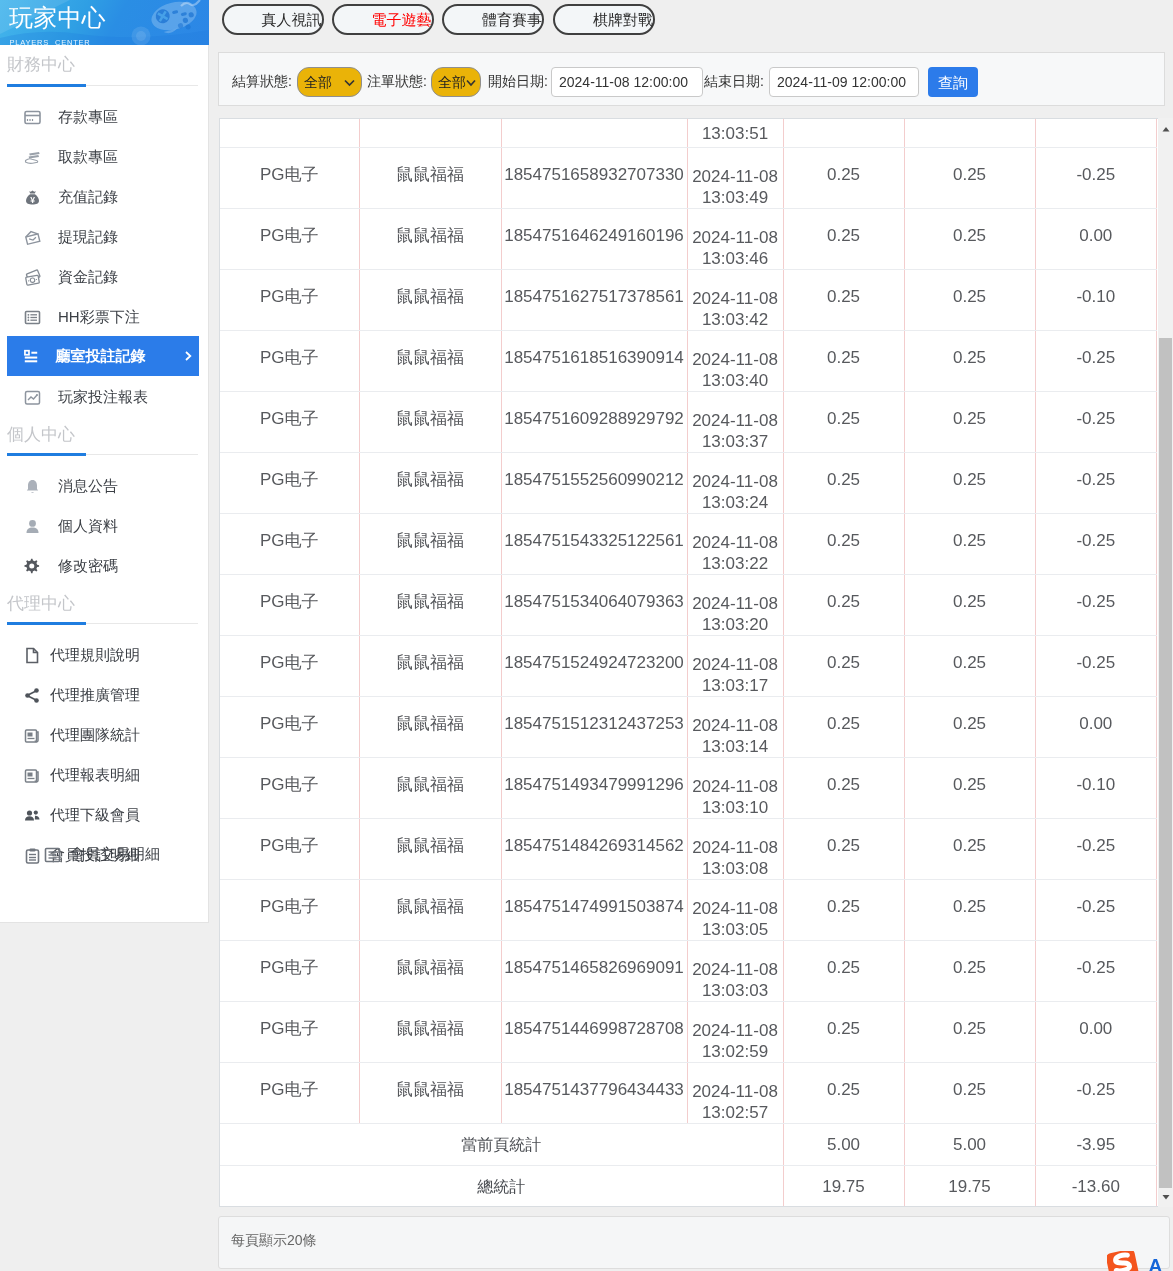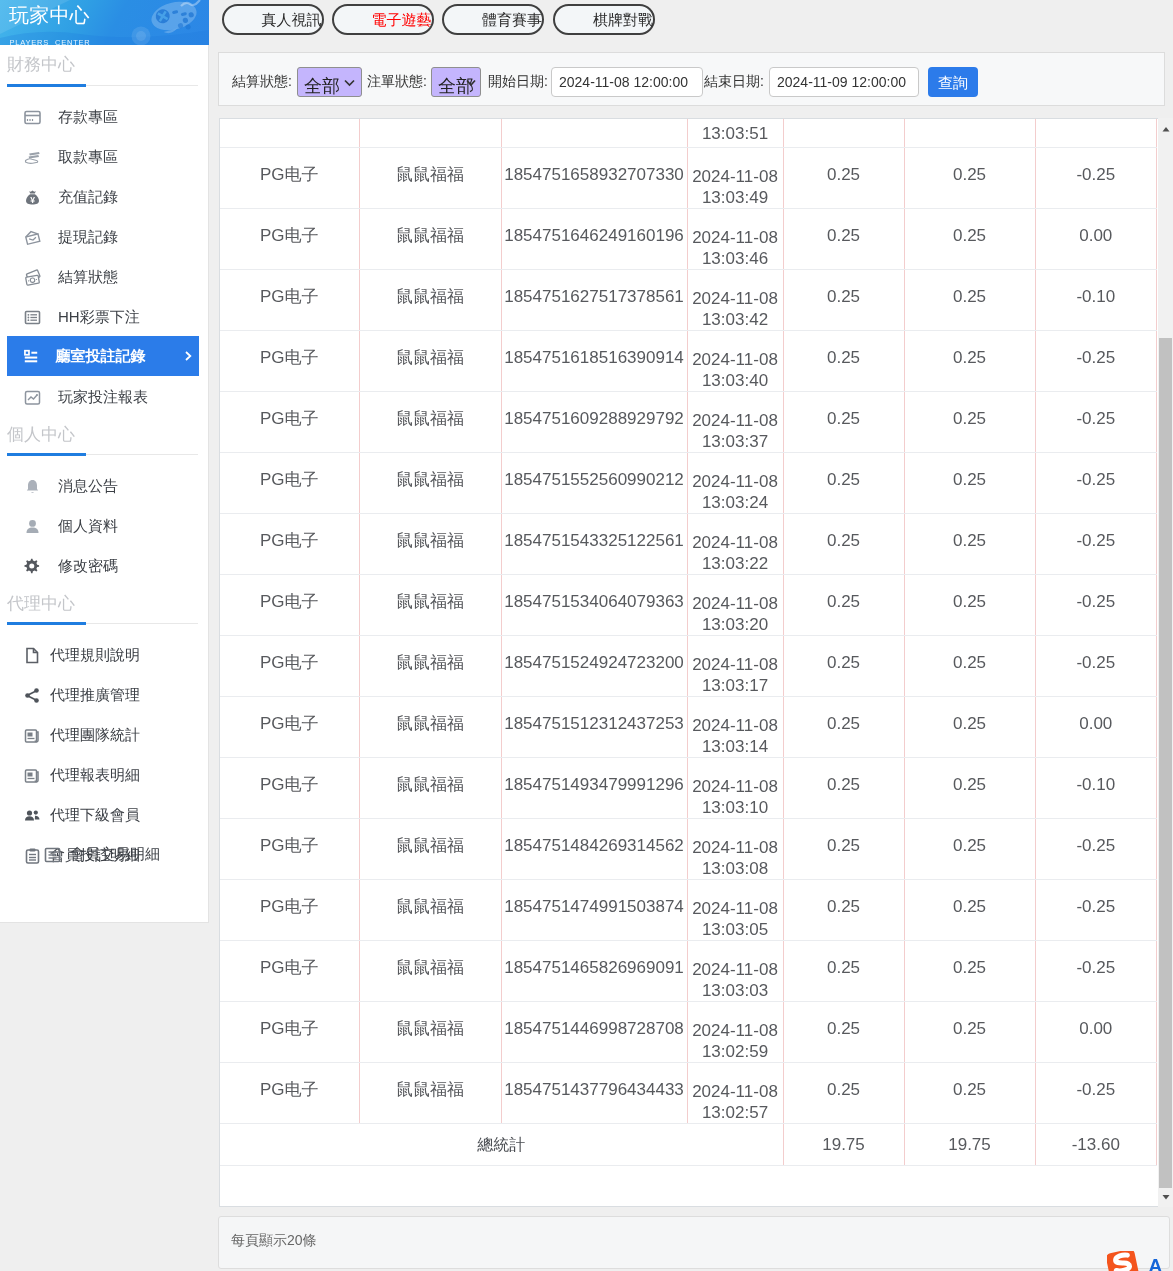--- a/index.html
+++ b/index.html
@@ -3,21 +3,21 @@
 <meta charset="utf-8">
 <style>
 * { margin:0; padding:0; box-sizing:border-box; }
 html,body { width:1173px; height:1271px; overflow:hidden; }
 body { background:#efefef; font-family:"Liberation Sans",sans-serif; position:relative; }
 
 
 #sidebar { position:absolute; left:0; top:0; width:209px; height:923px; background:#fff; border-right:1px solid #e3e3e3; border-bottom:1px solid #e3e3e3; }
 #sbhead { position:relative; width:209px; height:45px; background:linear-gradient(118deg,#45b6ec 0%,#2f9fe4 38%,#2a8ee4 55%,#2c86e6 100%); overflow:hidden; }
 #sbhead svg.art { position:absolute; left:0; top:0; }
-#sbhead .t1 { position:absolute; left:9px; top:1.5px; color:#fff; font-size:20px; letter-spacing:0.2px; }
+#sbhead .t1 { position:absolute; left:9px; top:1.5px; color:#fff; font-size:24px; letter-spacing:0.2px; }
 #sbhead .t2 { position:absolute; left:9.5px; top:26px; color:#e8f5ff; font-size:7.5px; font-weight:normal; letter-spacing:0.8px;margin-top:12px; }
 .sec-title { position:absolute; left:7px; color:#c4c6ca; font-size:17px; }
 .sec-div { position:absolute; left:7px; width:191px; height:1px; background:#e8e8e8; }
 .sec-div:before { content:""; position:absolute; left:0; top:-1px; width:79px; height:3px; background:#1f7de0; }
 .mi { position:absolute; left:0; width:209px; height:40px; line-height:40px; font-size:15px; color:#3b3f45; }
 .mi .ic { position:absolute; left:24px; top:12px; width:17px; height:17px; fill:#8d949e; stroke:#8d949e; }
 .mi .tx { position:absolute; left:58px; top:0; }
 .mi.ag .tx { left:50px; }
 .mi.sel { background:#2b7ce9; color:#fff; font-size:15px; font-weight:bold; left:7px; width:192px; height:40.5px; line-height:40px; }
 .mi.sel .ic { fill:#fff; stroke:#fff; left:17px; top:13.5px; width:14px; height:14px; }
@@ -25,21 +25,21 @@
 .mi.sel .chev { position:absolute; right:7px; top:15.5px; }
 
 
 #tabs { position:absolute; left:209px; top:0; }
 .tabbtn { position:absolute; top:3.5px; height:31px; width:102px; border:2px solid #3f3f3f; border-radius:16px; background:#f3f6f8; font-size:15px; color:#2b2b2b; text-align:right; line-height:27px; }
 .tabbtn.on { color:#f00; }
 
 #filter { position:absolute; left:218px; top:52px; width:947px; height:54px; background:#f7f8f9; border:1px solid #dcdcdc; font-size:15px; color:#333; }
 #filter .lb { position:absolute; top:20px; font-size:14px; }
 #filter .inp { position:absolute; top:14px; height:30px; border:1px solid #c9c9c9; border-radius:4px; background:#fff; font-size:14px; color:#333; font-family:"Liberation Sans",sans-serif; padding-left:7px; }
-.selbox { position:absolute; top:14px; height:30px; background:#c4b5fd; border:1px solid #8f8f8f; border-radius:3px; font-size:18px; color:#222; }
+.selbox { position:absolute; top:14px; height:30px; background:#eab308; border:1px solid #8f8f8f; border-radius:12px; font-size:14px; color:#222; }
 .selbox .sv { position:absolute; left:6px; top:6px; }
 .selbox svg { position:absolute; right:6px; top:11px; }
 #qbtn { position:absolute; left:709px; top:14px; width:50px; height:30px; background:#2c7bea; color:#fff; border:none; border-radius:4px; font-size:15px; text-align:center; line-height:31px; }
 
 
 #tblwrap { position:absolute; left:219px; top:117.5px; width:939px; height:1089.5px; background:#fff; border:1px solid #d9dde1; border-right:none; overflow:hidden; }
 table { border-collapse:collapse; width:937px; table-layout:fixed; }
 td { border-right:1px solid #f3cdcd; border-bottom:1px solid #eaecef; text-align:center; font-size:17px; color:#57595d; vertical-align:top; padding-top:16px; line-height:21px; }
 td:last-child { border-right:1px solid #f3cdcd; }
 tr.r { height:61px; }
@@ -134,21 +134,21 @@
       <div class="mi " style="top:257px;">
         <svg class="ic" style="fill:#848b94;stroke:#848b94" viewBox="0 0 17 17">
           <rect x="3.2" y="2.8" width="12" height="7.5" rx="1" fill="none" stroke-width="1.3" transform="rotate(-22 9 6.5)"></rect>
           <g transform="rotate(-10 8.5 11)">
             <rect x="2.2" y="7.2" width="12.6" height="8" rx="1" fill="#fff" stroke-width="1.3"></rect>
             <circle cx="8.5" cy="11.2" r="2.2" fill="none" stroke-width="1.1"></circle>
             <line x1="4" y1="11.2" x2="5.2" y2="11.2" stroke-width="1"></line>
             <line x1="11.8" y1="11.2" x2="13" y2="11.2" stroke-width="1"></line>
           </g>
         </svg>
-        <span class="tx">結算狀態</span>
+        <span class="tx">資金記錄</span>
       </div>
       <div class="mi " style="top:297px;">
         <svg class="ic" style="fill:#7a8088;stroke:#7a8088" viewBox="0 0 17 17">
           <rect x="1.5" y="2.5" width="14" height="12" rx="1" fill="none" stroke-width="1.6"></rect>
           <circle cx="4.4" cy="5.8" r="0.9" stroke="none"></circle>
           <line x1="6.4" y1="5.8" x2="13" y2="5.8" stroke-width="1.3"></line>
           <circle cx="4.4" cy="8.5" r="0.9" stroke="none"></circle>
           <line x1="6.4" y1="8.5" x2="13" y2="8.5" stroke-width="1.3"></line>
           <circle cx="4.4" cy="11.2" r="0.9" stroke="none"></circle>
           <line x1="6.4" y1="11.2" x2="13" y2="11.2" stroke-width="1.3"></line>
@@ -457,20 +457,26 @@
         <tr class="r">
           <td>PG电子</td>
           <td>鼠鼠福福</td>
           <td>1854751437796434433</td>
           <td class="dt">2024-11-08 13:02:57</td>
           <td>0.25</td>
           <td>0.25</td>
           <td>-0.25</td>
         </tr>
         <tr class="sum">
+          <td colspan="4" class="lab">當前頁統計</td>
+          <td>5.00</td>
+          <td>5.00</td>
+          <td>-3.95</td>
+        </tr>
+        <tr class="sum">
           <td colspan="4" class="lab">總統計</td>
           <td>19.75</td>
           <td>19.75</td>
           <td>-13.60</td>
         </tr>
       </tbody>
     </table>
 </div>
 
 <div id="sbar">

